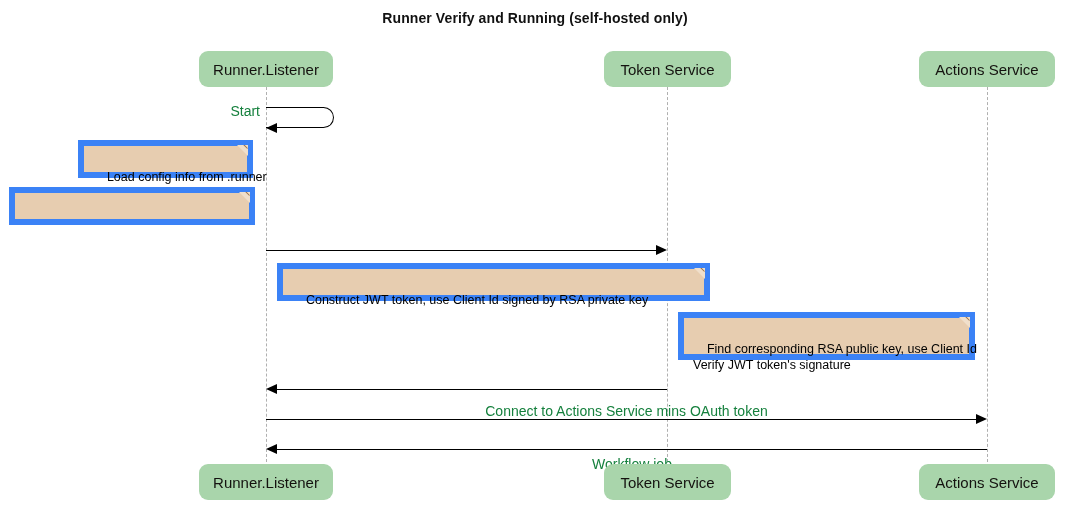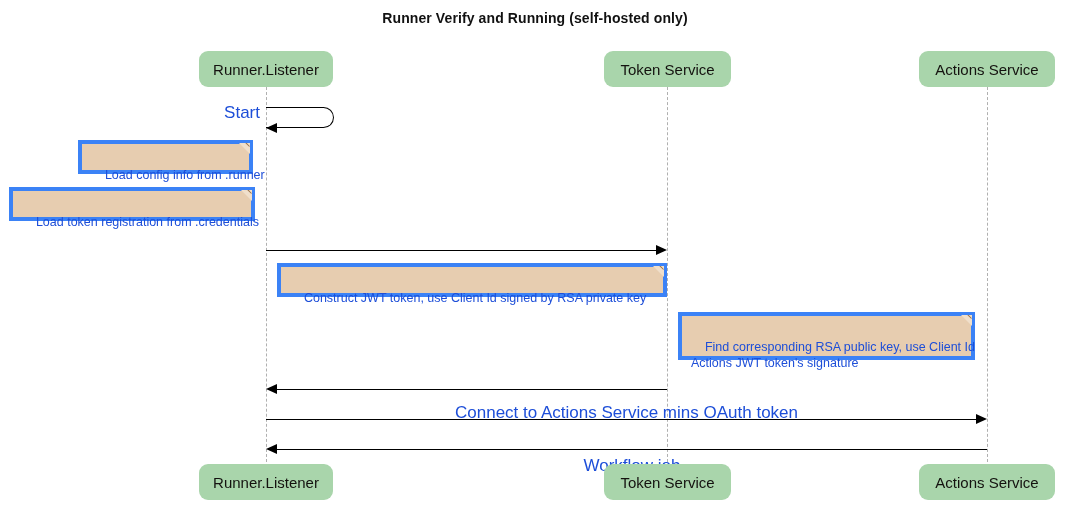--- a/index.html
+++ b/index.html
@@ -45,23 +45,23 @@
     display: flex;
     align-items: center;
     justify-content: center;
     color: #14120f;
     font-size: 15px;
     box-sizing: border-box;
   }
   .note {
     position: absolute;
     background: #e7cdb0;
-    border: 4px solid #3b82f6;
+    border: 6px solid #3b82f6;
     box-sizing: border-box;
-    color: #1d4ed8;
+    color: #000000;
     font-size: 12.5px;
     line-height: 16px;
     padding: 7px 9px 19px 9px;
     white-space: pre;
   }
   .note .fold {
     position: absolute;
     top: -1px;
     right: -1px;
     width: 0;
@@ -103,22 +103,22 @@
     border-bottom: 5px solid transparent;
     border-left: 11px solid #000000;
   }
   .arrow-head.left {
     border-top: 5px solid transparent;
     border-bottom: 5px solid transparent;
     border-right: 11px solid #000000;
   }
   .msg-label {
     position: absolute;
-    font-size: 17px;
-    color: #1d4ed8;
+    font-size: 14px;
+    color: #15803d;
     white-space: nowrap;
   }
   .msg-label.center {
     text-align: center;
   }
   .msg-label.right-align {
     text-align: right;
   }
   .self-loop {
     position: absolute;
@@ -154,37 +154,36 @@
   <div class="self-loop" style="left:266px; top:107px; width:68px; height:21px;"></div>
   <div class="arrow-head left" style="left:266px; top:123px;"></div>
 
   <div class="note" style="left:78px; top:140px; width:175px; height:30px;">
     <span>Load config info from .runner</span>
     <span class="fold"></span>
     <span class="fold-edge"></span>
   </div>
 
   <div class="note" style="left:9px; top:187px; width:246px; height:30px;">
-    <span>Load token registration from .credentials</span>
     <span class="fold"></span>
     <span class="fold-edge"></span>
   </div>
 
   <div class="msg-line" style="left:266px; top:250px; width:390px;"></div>
   <div class="arrow-head right" style="left:656px; top:245px;"></div>
 
-  <div class="note" style="left:277px; top:263px; width:390px; height:30px;">
+  <div class="note" style="left:277px; top:263px; width:433px; height:30px;">
     <span>Construct JWT token, use Client Id signed by RSA private key</span>
     <span class="fold"></span>
     <span class="fold-edge"></span>
   </div>
 
   <div class="note" style="left:678px; top:312px; width:297px; height:48px;">
     <span>Find corresponding RSA public key, use Client Id
-Actions JWT token's signature</span>
+Verify JWT token's signature</span>
     <span class="fold"></span>
     <span class="fold-edge"></span>
   </div>
 
   <div class="msg-line" style="left:277px; top:389px; width:390px;"></div>
   <div class="arrow-head left" style="left:266px; top:384px;"></div>
 
   <div class="msg-label center" style="left:266px; top:403px; width:721px;">Connect to Actions Service mins OAuth token</div>
   <div class="msg-line" style="left:266px; top:419px; width:710px;"></div>
   <div class="arrow-head right" style="left:976px; top:414px;"></div>

